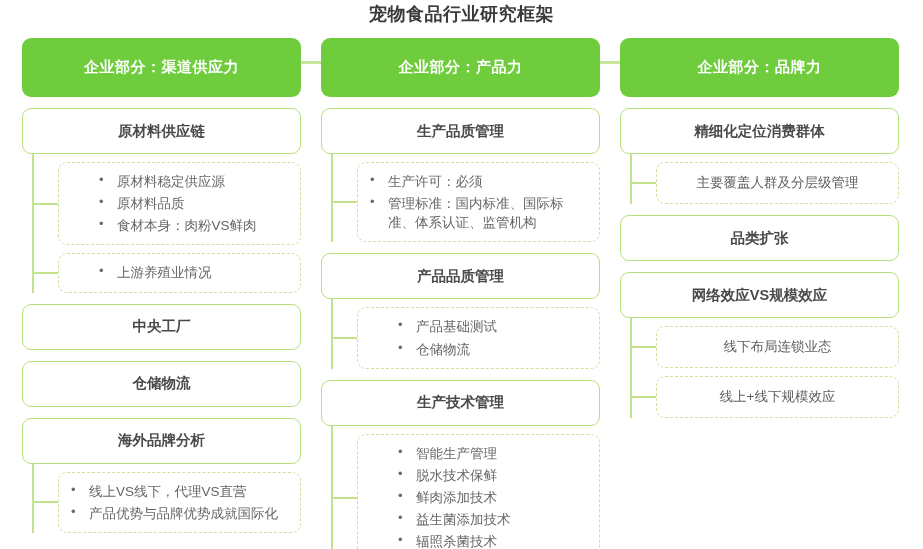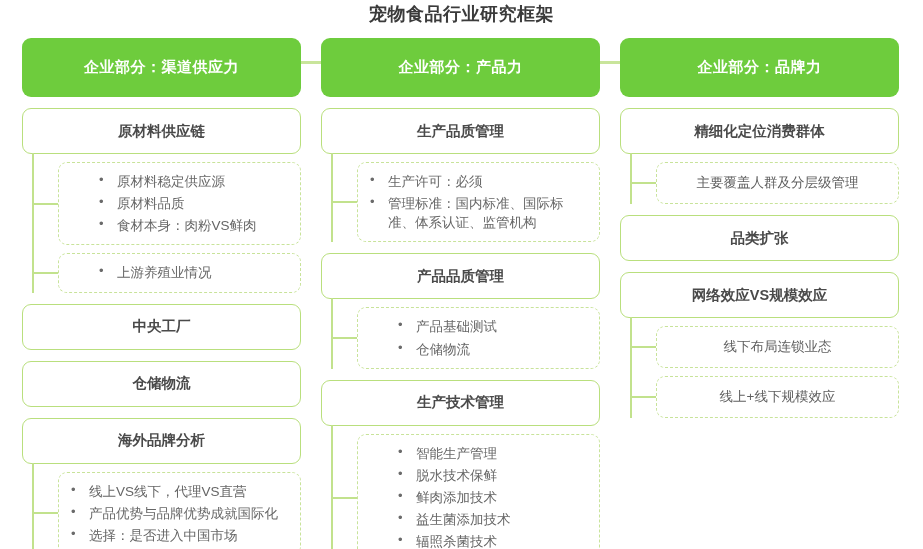--- a/index.html
+++ b/index.html
@@ -182,21 +182,20 @@
         <div class="node">仓储物流</div>
       </div>
       <div class="group">
         <div class="node">海外品牌分析</div>
         <div class="children">
           <div class="child-wrap">
             <div class="leaf">
               <ul>
                 <li>线上VS线下，代理VS直营</li>
                 <li>产品优势与品牌优势成就国际化</li>
-                <li>选择：是否进入中国市场</li>
               </ul>
             </div>
           </div>
         </div>
       </div>
     </div>
   <div class="column col-2">
       <div class="header-box">企业部分：产品力</div>
       <div class="group">
         <div class="node">生产品质管理</div>

